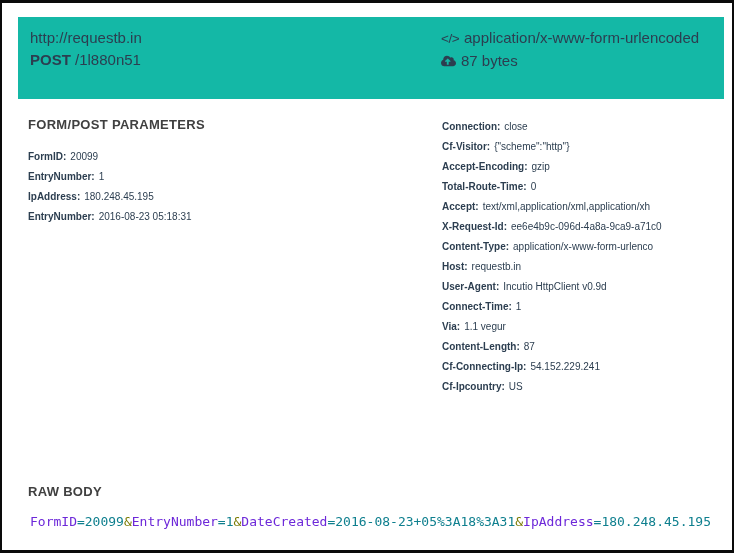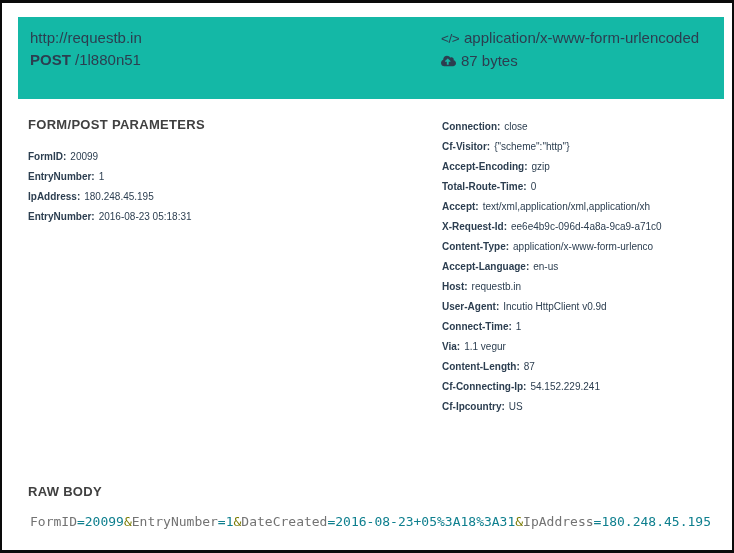--- a/index.html
+++ b/index.html
@@ -34,21 +34,21 @@
   .main-left  { position:absolute; left:26px;  top:114px; width:400px; overflow:hidden; }
   .main-right { position:absolute; left:440px; top:114px; width:290px; overflow:hidden; }
   .kv { font-size:10px; line-height:20px; white-space:nowrap; }
   .kv .k { font-weight:bold; margin-right:4px; }
   .raw-section { position:absolute; left:26px; top:481px; width:700px; }
   .raw {
     margin:11px 0 0 2px; padding:0;
     font-family:"DejaVu Sans Mono","Liberation Mono",monospace;
     font-size:13px; line-height:16px; white-space:nowrap;
   }
-  .tok-key   { color:#737373; }
+  .tok-key   { color:#6d28d9; }
   .tok-value { color:#0e7f8e;text-align:right; }
   .tok-amp   { color:#7a7a00; }
 </style>
 </head>
 <body>
 
 <div class="page">
 
   <div class="topbar">
     <div class="col-left">
@@ -75,21 +75,20 @@
 
   <div class="main-right">
     <div>
         <div class="kv"><span class="k">Connection:</span><span class="v">close</span></div>
         <div class="kv"><span class="k">Cf-Visitor:</span><span class="v">{"scheme":"http"}</span></div>
         <div class="kv"><span class="k">Accept-Encoding:</span><span class="v">gzip</span></div>
         <div class="kv"><span class="k">Total-Route-Time:</span><span class="v">0</span></div>
         <div class="kv"><span class="k">Accept:</span><span class="v">text/xml,application/xml,application/xh</span></div>
         <div class="kv"><span class="k">X-Request-Id:</span><span class="v">ee6e4b9c-096d-4a8a-9ca9-a71c0</span></div>
         <div class="kv"><span class="k">Content-Type:</span><span class="v">application/x-www-form-urlenco</span></div>
-        <div class="kv"><span class="k">Accept-Language:</span><span class="v">en-us</span></div>
         <div class="kv"><span class="k">Host:</span><span class="v">requestb.in</span></div>
         <div class="kv"><span class="k">User-Agent:</span><span class="v">Incutio HttpClient v0.9d</span></div>
         <div class="kv"><span class="k">Connect-Time:</span><span class="v">1</span></div>
         <div class="kv"><span class="k">Via:</span><span class="v">1.1 vegur</span></div>
         <div class="kv"><span class="k">Content-Length:</span><span class="v">87</span></div>
         <div class="kv"><span class="k">Cf-Connecting-Ip:</span><span class="v">54.152.229.241</span></div>
         <div class="kv"><span class="k">Cf-Ipcountry:</span><span class="v">US</span></div>
       </div>
   </div>
 

